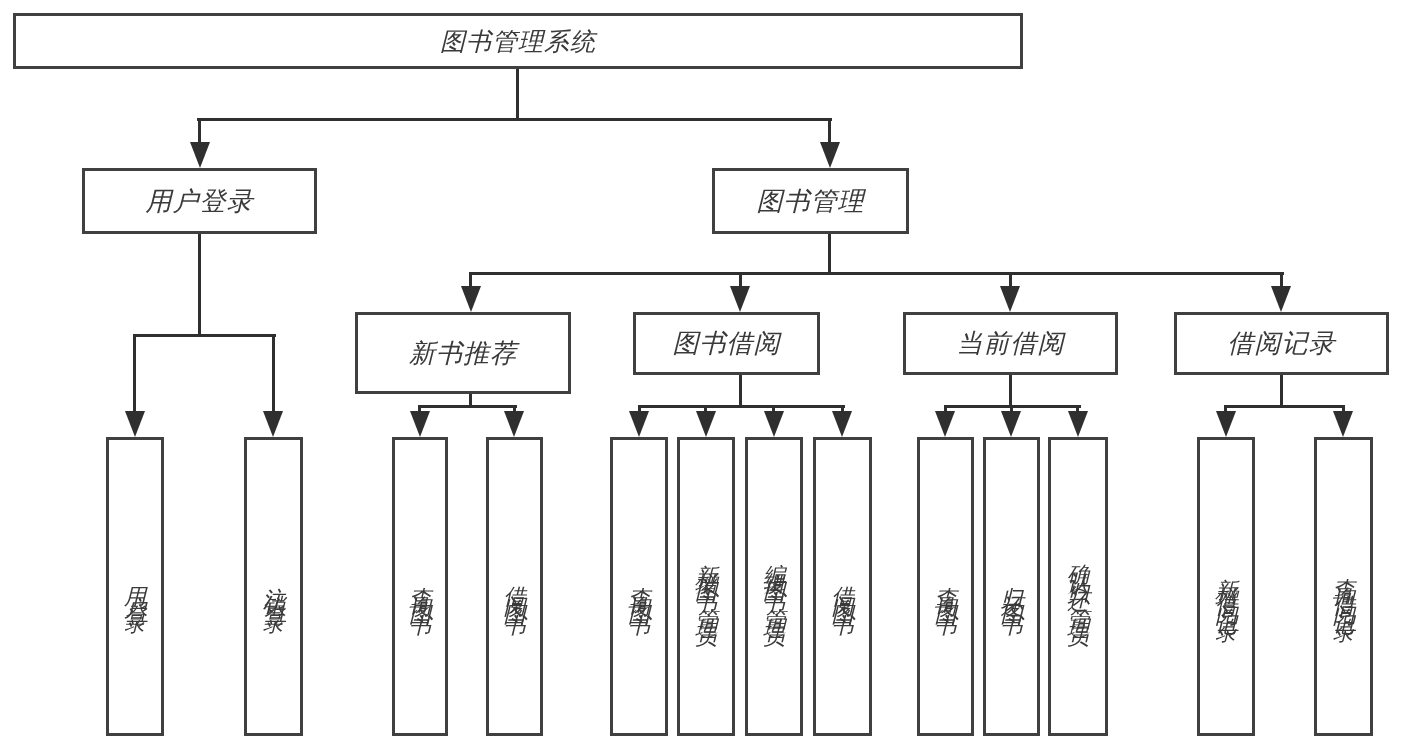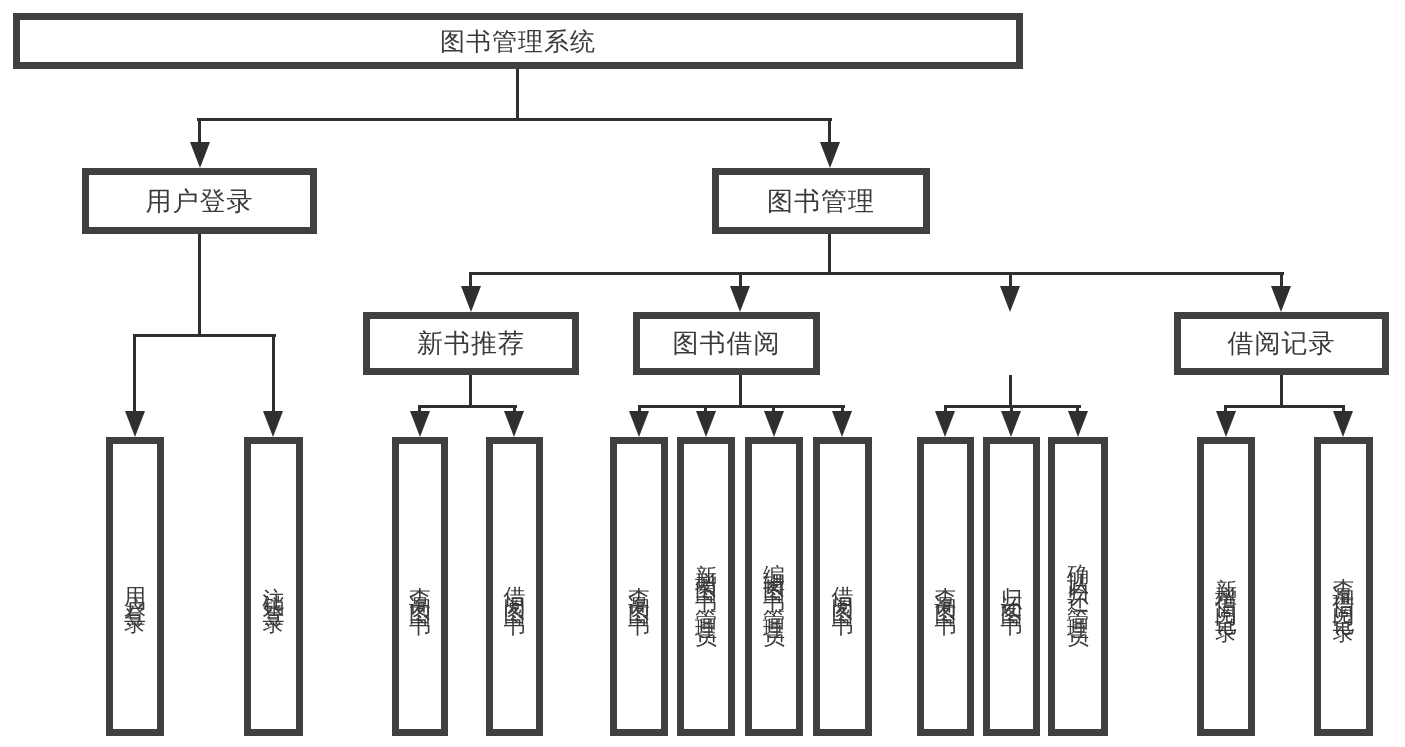--- a/index.html
+++ b/index.html
@@ -1,23 +1,24 @@
 <!DOCTYPE html>
 <html><head>
 <meta charset="utf-8">
 <style>
   html,body { margin:0; padding:0; background:#fff; }
   .canvas {
     position:relative; width:1405px; height:747px; background:#ffffff;
     font-family:"Liberation Sans","DejaVu Sans",sans-serif; overflow:hidden;
   }
   .box {
-    position:absolute; box-sizing:border-box; border:7px solid #404040;
+    position:absolute; box-sizing:border-box; border:3px solid #404040;
     background:#ffffff; display:flex; align-items:center; justify-content:center;
     color:#3a3a3a;
+    font-style:italic;
   }
   .hbox { font-size:26px; letter-spacing:1px; }
   .rootbox { font-size:25px; letter-spacing:1px; }
   .vbox { top:437px; height:299px; }
   .vtext {
     writing-mode:vertical-rl; text-orientation:mixed;
     font-size:22px; letter-spacing:9px; line-height:1; color:#3a3a3a;
   }
   .ln { position:absolute; background:#2f2f2f; }
   .ar {
@@ -94,29 +95,32 @@
   <div class="ln" style="left:1342px;top:405px;width:3px;height:10px"></div>
   <div class="ar" style="left:1333px;top:411px"></div>
 
   <div class="box hbox rootbox" style="left:13px;top:13px;width:1010px;height:56px">
     <span>图书管理系统</span>
   </div>
 
   <div class="box hbox" style="left:82px;top:168px;width:235px;height:66px">
     <span>用户登录</span>
   </div>
-  <div class="box hbox" style="left:712px;top:168px;width:218px;height:66px">
+  <div class="box hbox" style="left:712px;top:168px;width:197px;height:66px">
     <span>图书管理</span>
   </div>
 
-  <div class="box hbox" style="left:363px;top:312px;width:216px;height:63px">
+  <div class="box hbox" style="left:355px;top:312px;width:216px;height:82px">
     <span>新书推荐</span>
   </div>
   <div class="box hbox" style="left:633px;top:312px;width:187px;height:63px">
     <span>图书借阅</span>
+  </div>
+  <div class="box hbox" style="left:903px;top:312px;width:215px;height:63px">
+    <span>当前借阅</span>
   </div>
   <div class="box hbox" style="left:1174px;top:312px;width:215px;height:63px">
     <span>借阅记录</span>
   </div>
 
   <div class="box vbox" style="left:106px;width:58px">
     <span class="vtext">用户登录</span>
   </div>
   <div class="box vbox" style="left:244px;width:59px">
     <span class="vtext">注销登录</span>

